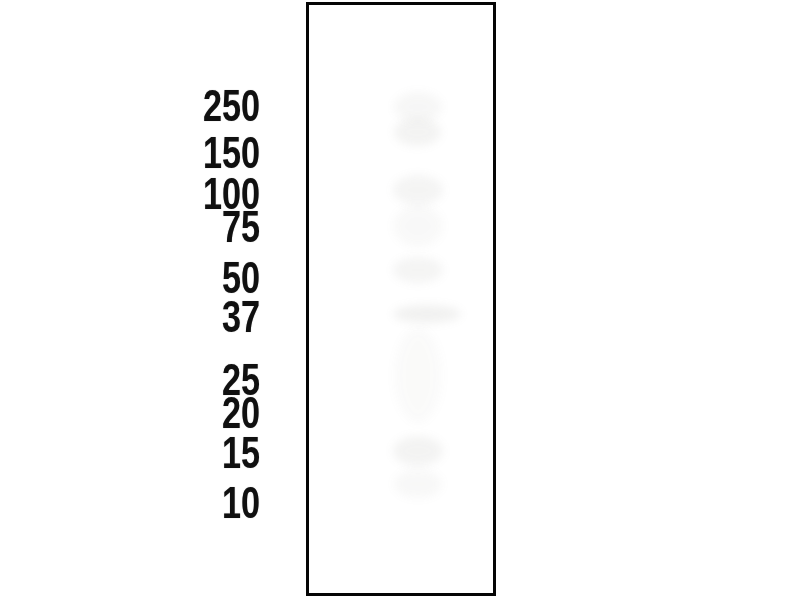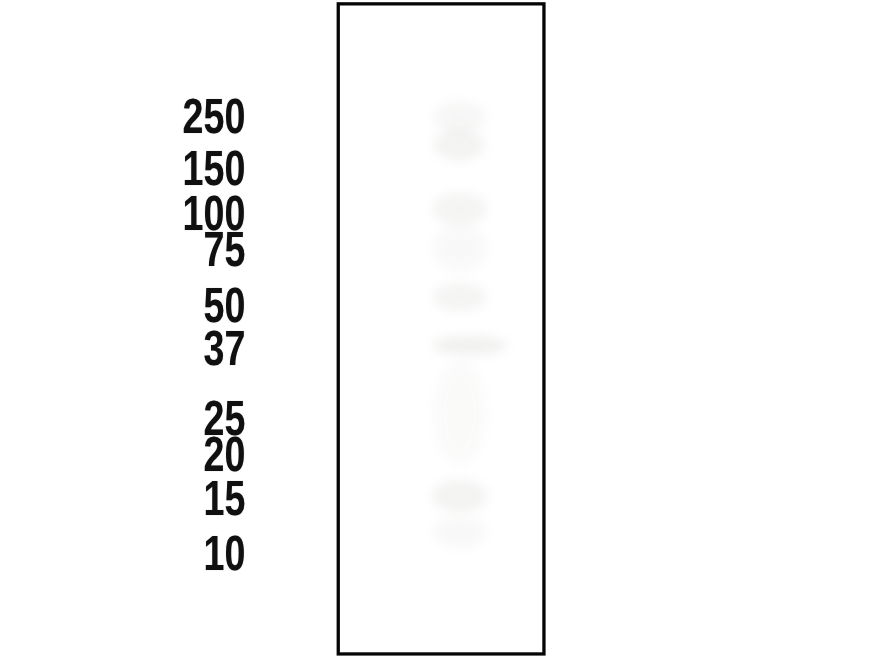--- a/index.html
+++ b/index.html
@@ -3,20 +3,21 @@
 <meta charset="utf-8">
 <style>
   html, body { margin: 0; padding: 0; background: #ffffff; }
   #page {
     position: relative;
     width: 636px;
     height: 600px;
     background: #ffffff;
     overflow: hidden;
     font-family: "Liberation Sans", sans-serif;
+    padding-left: 37px;
   }
   
   #blot-box {
     position: absolute;
     left: 306px; top: 2px;
     width: 190px; height: 594px;
     box-sizing: border-box;
     border: 3px solid #050505;
     background: #ffffff;
   }

